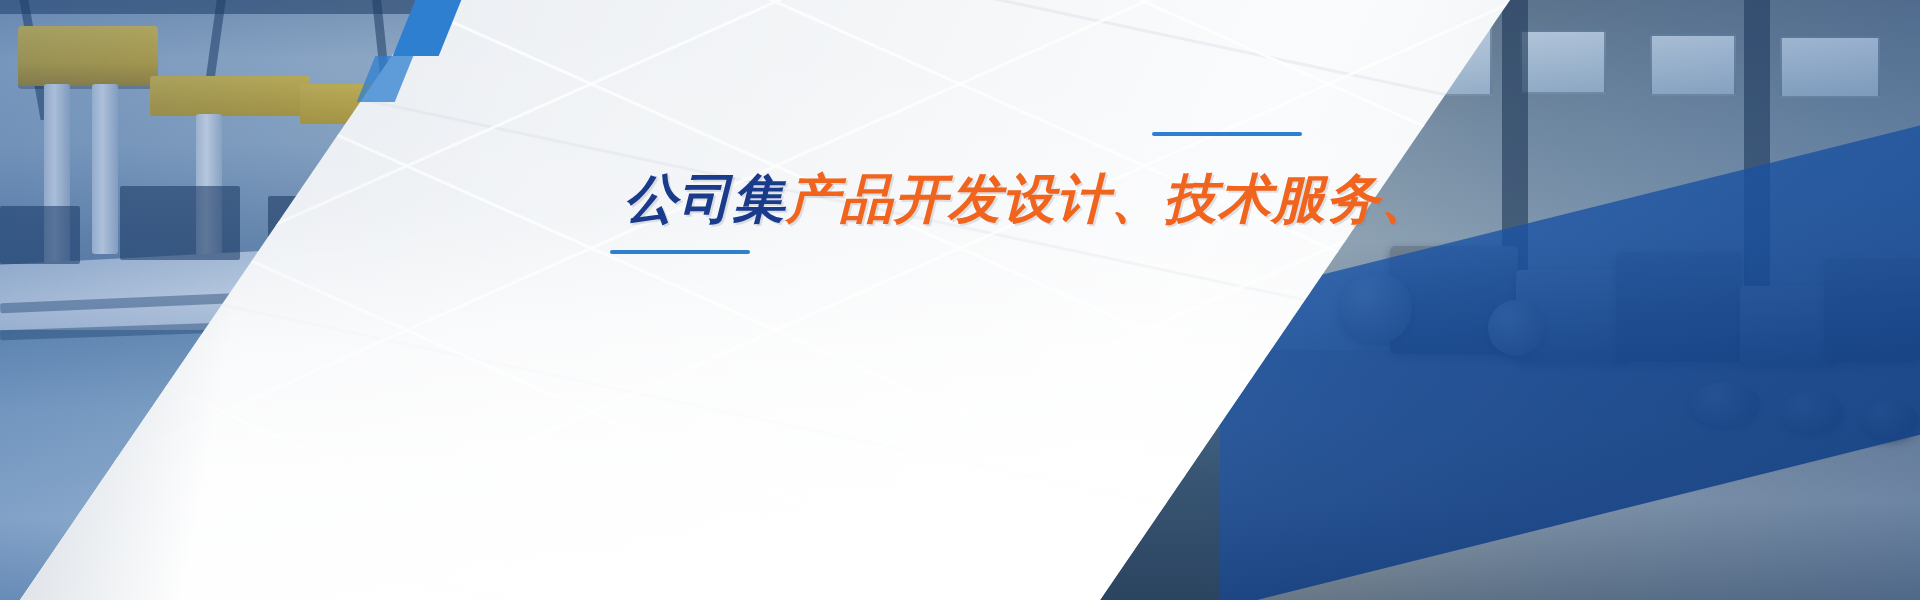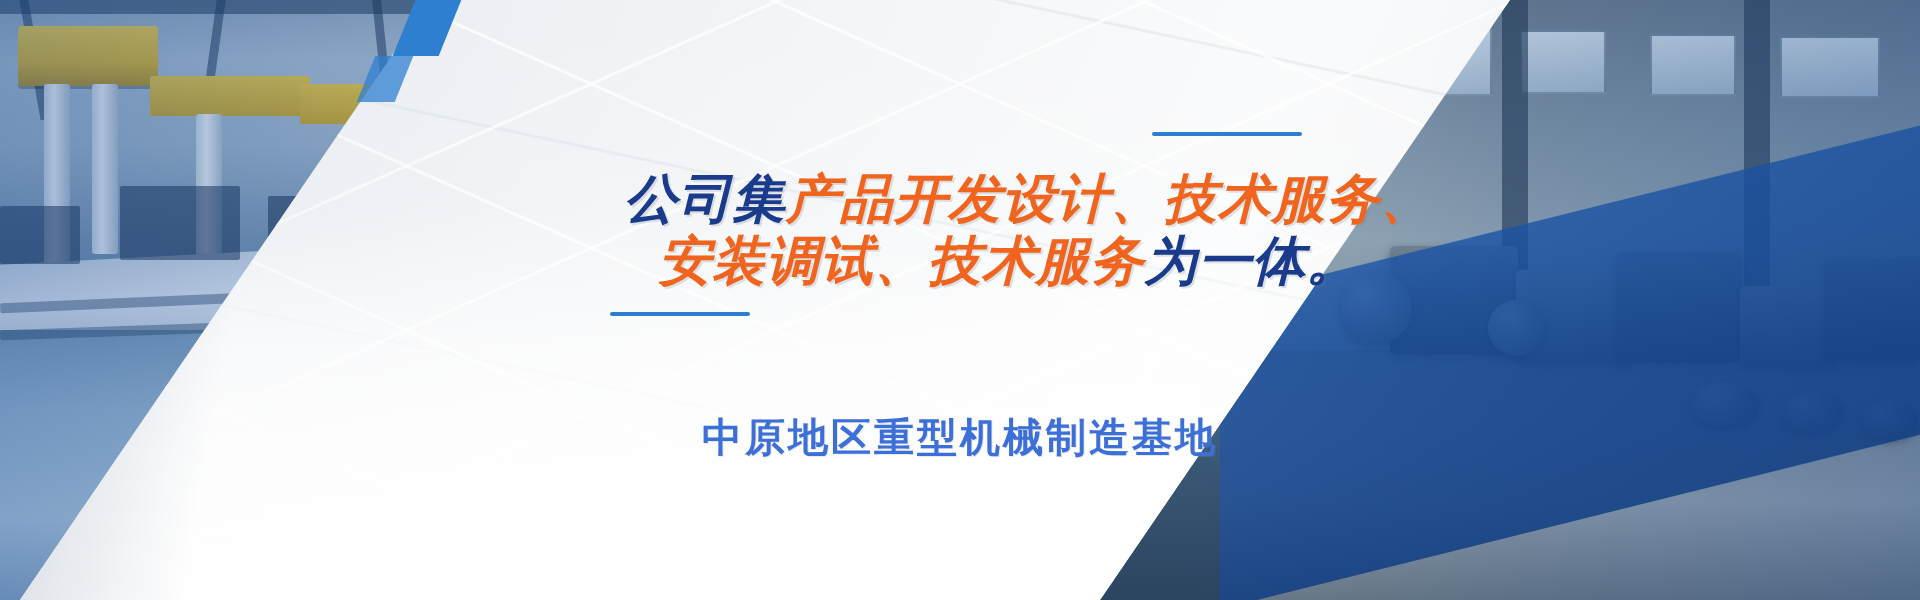--- a/index.html
+++ b/index.html
@@ -242,22 +242,20 @@
   <div class="accent-para" style="left:366px;top:56px;width:38px;height:46px;opacity:.75;"></div>
 
   <div class="content">
 
     <div class="headline-block">
 
       <div class="rule top"></div>
 
       <div class="hl-line l1"><span class="tx-blue">公司集</span><span class="tx-orange">产品开发设计、技术服务、</span></div>
 
-      <div class="hl-line l2"><span class="tx-orange">安装调试、技术服务</span><span class="tx-blue">为一体。</span></div>
 
       <div class="rule bottom"></div>
     </div>
 
-    <div class="subtitle">中原地区重型机械制造基地</div>
 
   </div>
 
 </div>
 
 </body></html>

